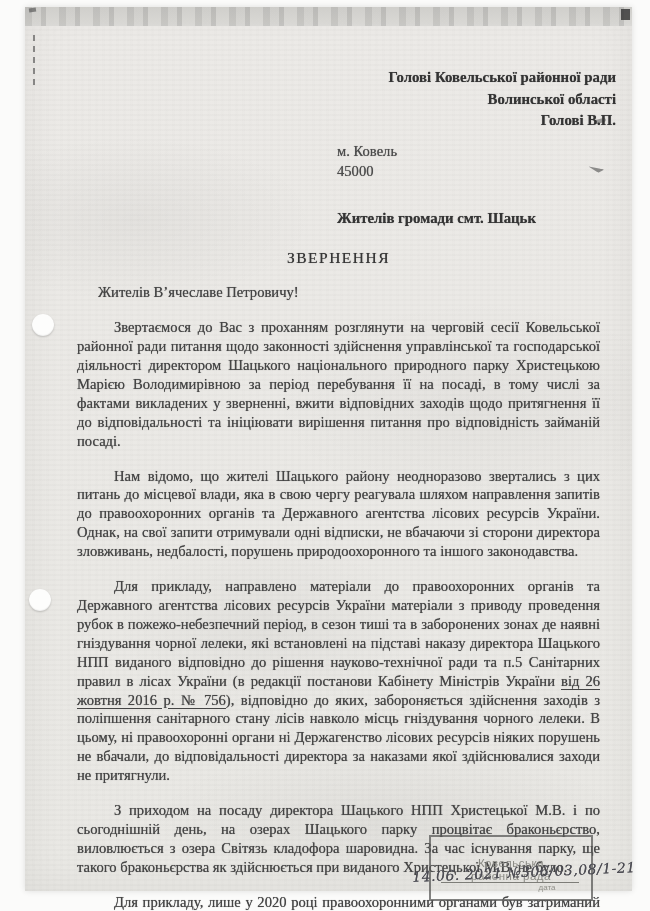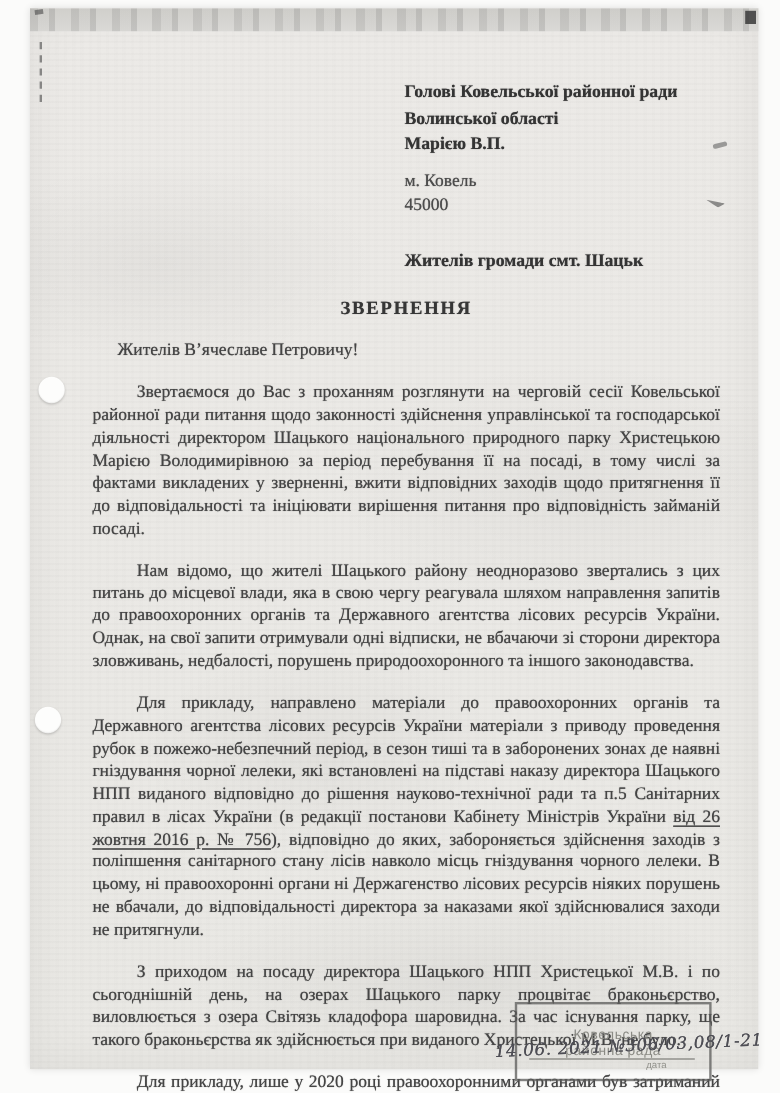--- a/index.html
+++ b/index.html
@@ -34,24 +34,24 @@
     opacity:.55;transform:rotate(-14deg);border-radius:2px;}
   .smudge2{position:absolute;right:28px;top:160px;width:16px;height:5px;background:#4c4c4c;
     opacity:.6;transform:rotate(18deg);border-radius:1px;
     clip-path:polygon(0 40%,100% 0,70% 100%);}
   
   .content{position:absolute;left:0;top:0;width:100%;height:100%;
     padding:60px 16px 0 36px;box-sizing:border-box;
     font-size:14.6px;line-height:18.9px;
     text-shadow:0 0 0.7px rgba(70,70,70,0.85);
     color:#454545;}
-  .recipient{margin-left:276px;font-weight:bold;font-size:14.8px;line-height:21.5px;color:#343434;}
+  .recipient{margin-left:276px;font-weight:bold;font-size:14.8px;line-height:21.5px;color:#343434;text-align:right;}
   .address{margin-left:276px;margin-top:9px;line-height:20px;color:#4c4c4c;}
   .sender{margin-left:276px;margin-top:28px;font-weight:bold;font-size:14.8px;color:#343434;}
-  .doc-title{margin-top:22px;text-align:center;font-weight:bold;font-size:15.5px;
+  .doc-title{margin-top:22px;text-align:center;font-weight:normal;font-size:15.5px;
     letter-spacing:1.5px;color:#363636;}
   .greeting{margin:15px 0 0 0;text-indent:37px;}
   .body-para{margin:16px;text-indent:37px;text-align:justify;}
   .body-para span.u{text-decoration:underline;text-underline-offset:3px;}
   
   .stamp{position:absolute;left:404px;top:828px;width:160px;height:62px;
     border:2px solid rgba(90,90,88,0.75);color:#8a8a84;text-align:center;
     font-family:"Liberation Sans","DejaVu Sans",sans-serif;}
   .stamp-org{font-size:11.5px;line-height:13px;padding-top:20px;letter-spacing:0.5px;
     filter:blur(0.3px);}
@@ -73,21 +73,21 @@
     <div class="dash-line"></div>
     <div class="hole h1"></div>
     <div class="hole h2"></div>
     <div class="smudge1"></div>
     <div class="smudge2"></div>
 
     <div class="content">
       <div class="recipient">
         <div>Голові Ковельської районної ради</div>
         <div>Волинської області</div>
-        <div>Марією В.П.</div>
+        <div>Голові В.П.</div>
       </div>
       <div class="address">
         <div>м. Ковель</div>
         <div>45000</div>
       </div>
       <div class="sender">Жителів громади смт. Шацьк</div>
       <div class="doc-title">ЗВЕРНЕННЯ</div>
       <p class="greeting">Жителів В’ячеславе Петровичу!</p>
       <div>
           <p class="body-para"><span>Звертаємося до Вас з проханням розглянути на черговій сесії Ковельської районної ради  питання  щодо  законності  здійснення  управлінської  та господарської діяльності директором Шацького національного природного парку Христецькою Марією Володимирівною за період перебування її на посаді, в тому числі за фактами викладених у зверненні, вжити відповідних заходів щодо притягнення її до відповідальності та ініціювати вирішення питання про відповідність займаній посаді.</span></p>

